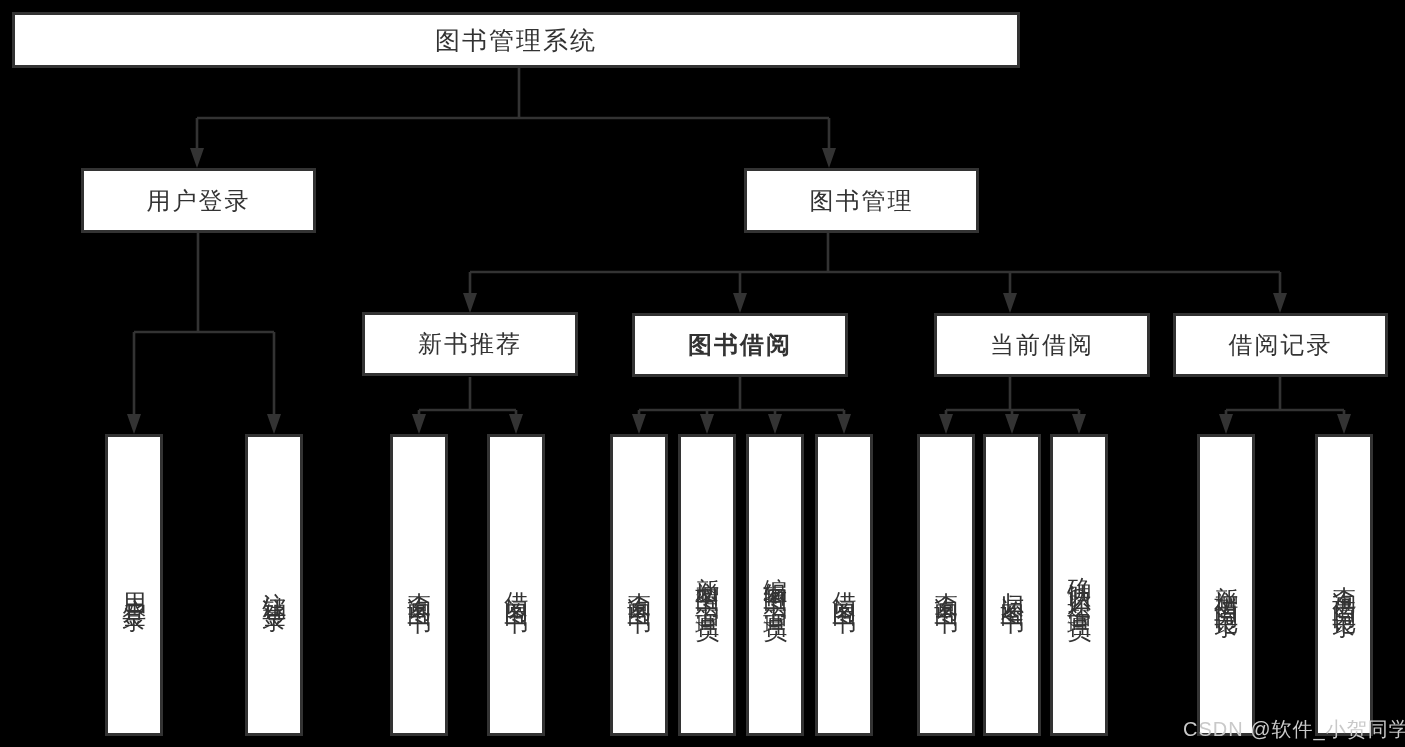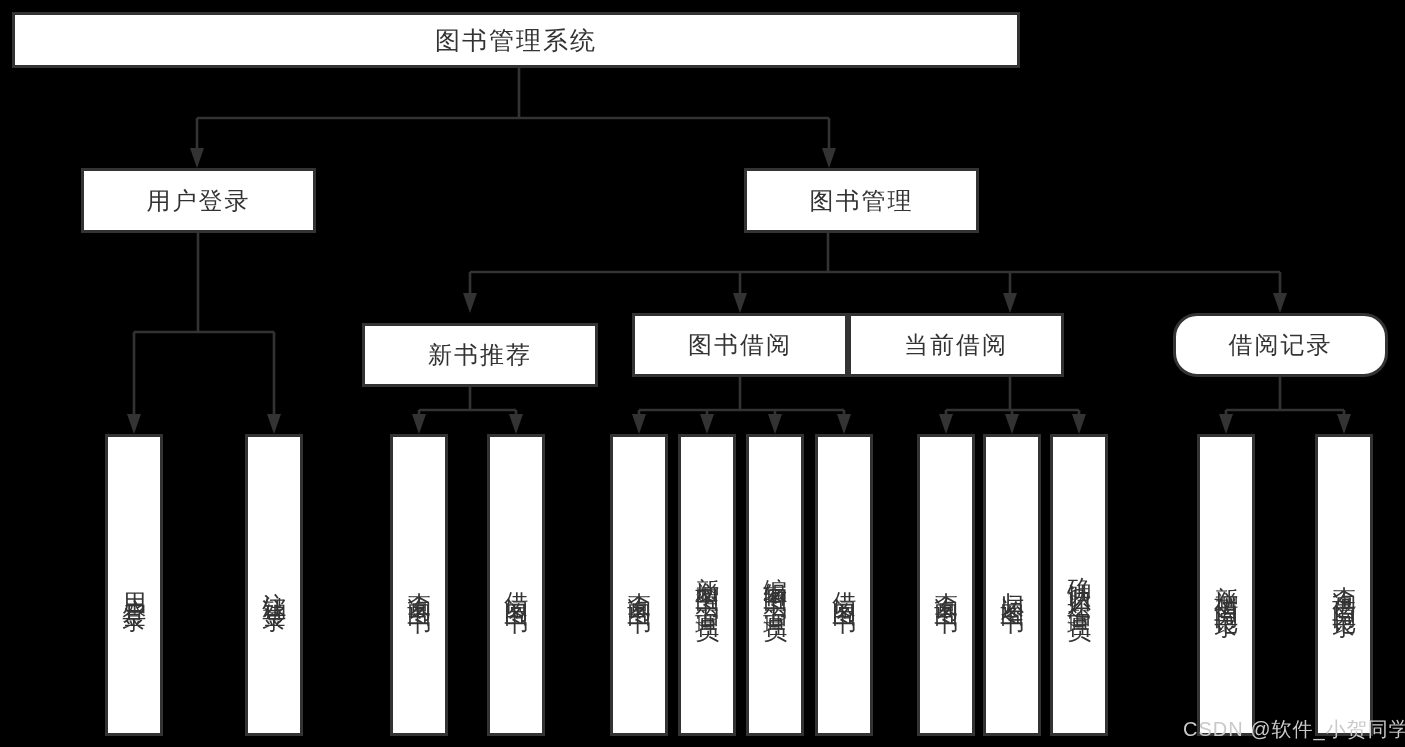--- a/index.html
+++ b/index.html
@@ -38,24 +38,24 @@
     font-size: 24px;
     letter-spacing: 6px;
     line-height: 1.1;
     white-space: nowrap;
   }
   
   #n-root      { left: 12px;   top: 12px;  width: 1008px; height: 56px; }
   #n-root .hlabel { font-size: 25px; }
   #n-login     { left: 81px;   top: 168px; width: 235px;  height: 65px; }
   #n-mgmt      { left: 744px;  top: 168px; width: 235px;  height: 65px; }
-  #n-recommend { left: 362px;  top: 323px; width: 236px;  height: 64px; }
-  #n-borrow    { left: 632px;  top: 313px; width: 216px;  height: 64px; }
-  #n-current   { left: 848px;  top: 313px; width: 216px;  height: 64px; }
-  #n-records   { left: 1173px; top: 313px; width: 215px;  height: 64px; border-radius: 24px; }
+  #n-recommend { left: 362px;  top: 312px; width: 216px;  height: 64px; }
+  #n-borrow    { left: 632px;  top: 313px; width: 216px;  height: 64px; font-weight: bold; }
+  #n-current   { left: 934px;  top: 313px; width: 216px;  height: 64px; }
+  #n-records   { left: 1173px; top: 313px; width: 215px;  height: 64px; }
   .leaf { top: 434px; width: 58px; height: 302px; }
   #l-a1 { left: 105px; }
   #l-a2 { left: 245px; }
   #l-b1 { left: 390px; }
   #l-b2 { left: 487px; }
   #l-c1 { left: 610px; }
   #l-c2 { left: 678px; }
   #l-c3 { left: 746px; }
   #l-c4 { left: 815px; }
   #l-d1 { left: 917px; }

